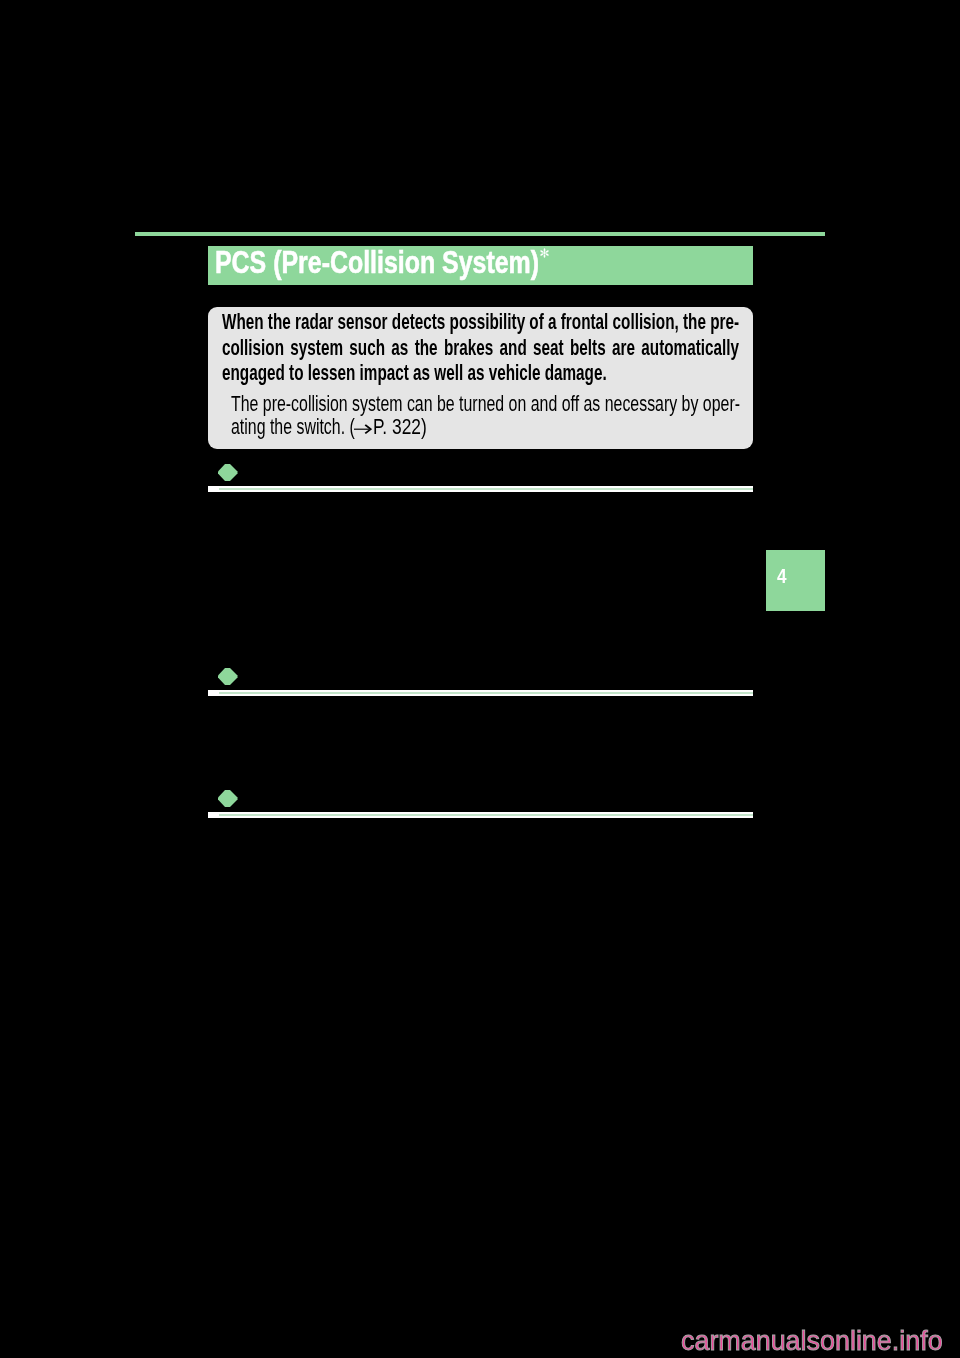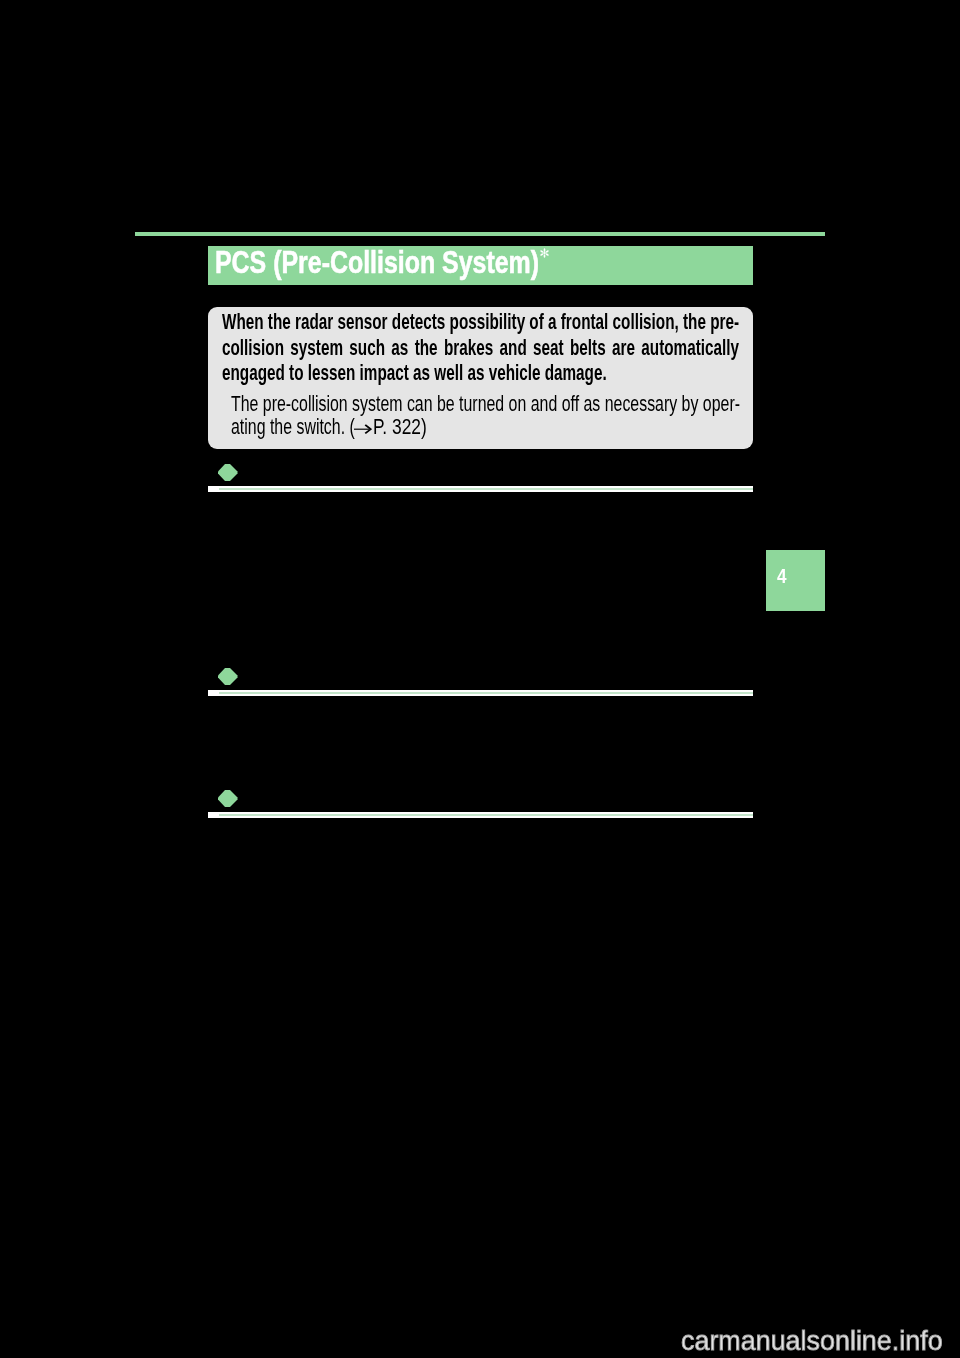--- a/index.html
+++ b/index.html
@@ -24,21 +24,21 @@
 
   .divider{position:absolute;height:6px;background:#ffffff;}
   .divider i{position:absolute;left:11px;top:2px;right:0px;height:2px;background:#c3e5ca;display:block;}
   .diamond{position:absolute;width:19.5px;height:17px;}
   .arrow{position:absolute;left:145.6px;top:117.2px;width:18.2px;height:10.4px;}
   .pg{transform:scaleX(0.812);}
 
   .tab{position:absolute;left:766px;top:550px;width:59px;height:61px;background:#8ed79b;}
   .tab span{position:absolute;left:11px;top:15px;color:#ffffff;font-size:19.5px;font-weight:bold;transform:scaleX(0.88);transform-origin:left top;}
 
-  .wm{position:absolute;left:681px;top:1326px;color:#e5e5e5;font-size:26.9px;white-space:nowrap;-webkit-text-stroke:0.9px #a8a8a8;
+  .wm{position:absolute;left:681px;top:1326px;color:#ec4899;font-size:26.9px;white-space:nowrap;-webkit-text-stroke:0.9px #a8a8a8;
       transform:scaleX(1.0);transform-origin:left top;}
 </style>
 </head>
 <body>
 
 <div class="page">
   <div class="rule-top"></div>
 
   <div class="title-bar">
     <div class="title-text"><span>PCS (Pre-Collision System)</span></div>

